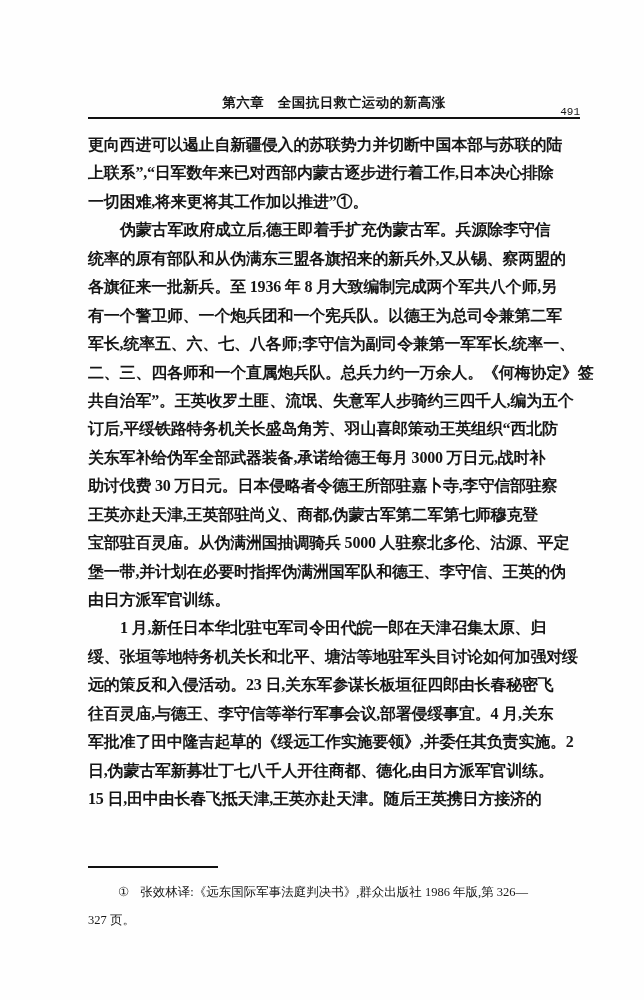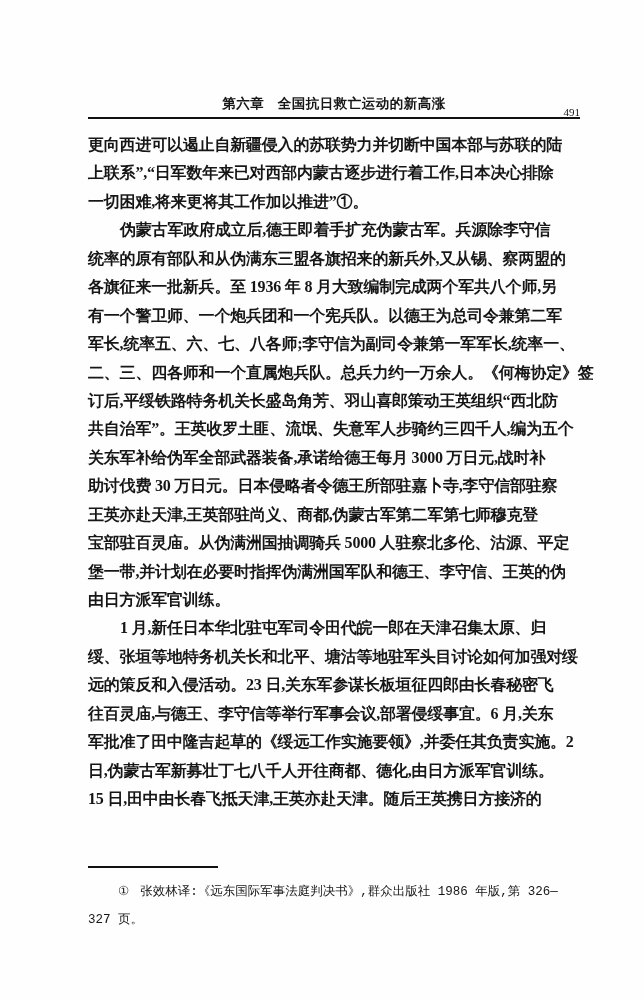--- a/index.html
+++ b/index.html
@@ -19,20 +19,21 @@
   }
   
   .running-header {
     position: absolute;
     top: 94px;
     left: 88px;
     width: 492px;
     height: 20px;
     font-size: 13.5px;
     line-height: 20px;
+    font-family: Liberation Mono, monospace;
   }
   .header-title {
     position: absolute;
     left: 0;
     right: 0;
     text-align: center;
     font-weight: bold;
     white-space: nowrap;
     letter-spacing: 0.5px;
   }
@@ -85,21 +86,20 @@
     position: absolute;
     top: 878px;
     left: 88px;
     width: 492px;
     font-size: 12.5px;
   }
   .fn-line {
     height: 28px;
     line-height: 28px;
     white-space: nowrap;
-    font-family: Liberation Mono, monospace;
   }
   .fn-line-1 {
     padding-left: 30px;
   }
   .fn-marker {
     display: inline-block;
     margin-right: 11px;
   }
 </style>
 </head>
@@ -119,32 +119,32 @@
   <div class="body-text" id="body-lines">
       <div class="line">更向西进可以遏止自新疆侵入的苏联势力并切断中国本部与苏联的陆</div>
       <div class="line">上联系”,“日军数年来已对西部内蒙古逐步进行着工作,日本决心排除</div>
       <div class="line">一切困难,将来更将其工作加以推进”①。</div>
       <div class="line indent">伪蒙古军政府成立后,德王即着手扩充伪蒙古军。兵源除李守信</div>
       <div class="line">统率的原有部队和从伪满东三盟各旗招来的新兵外,又从锡、察两盟的</div>
       <div class="line">各旗征来一批新兵。至 1936 年 8 月大致编制完成两个军共八个师,另</div>
       <div class="line">有一个警卫师、一个炮兵团和一个宪兵队。以德王为总司令兼第二军</div>
       <div class="line">军长,统率五、六、七、八各师;李守信为副司令兼第一军军长,统率一、</div>
       <div class="line">二、三、四各师和一个直属炮兵队。总兵力约一万余人。《何梅协定》签</div>
+      <div class="line">共自治军”。王英收罗土匪、流氓、失意军人步骑约三四千人,编为五个</div>
       <div class="line">订后,平绥铁路特务机关长盛岛角芳、羽山喜郎策动王英组织“西北防</div>
-      <div class="line">共自治军”。王英收罗土匪、流氓、失意军人步骑约三四千人,编为五个</div>
       <div class="line">关东军补给伪军全部武器装备,承诺给德王每月 3000 万日元,战时补</div>
       <div class="line">助讨伐费 30 万日元。日本侵略者令德王所部驻嘉卜寺,李守信部驻察</div>
       <div class="line">王英亦赴天津,王英部驻尚义、商都,伪蒙古军第二军第七师穆克登</div>
       <div class="line">宝部驻百灵庙。从伪满洲国抽调骑兵 5000 人驻察北多伦、沽源、平定</div>
       <div class="line">堡一带,并计划在必要时指挥伪满洲国军队和德王、李守信、王英的伪</div>
       <div class="line">由日方派军官训练。</div>
       <div class="line indent">1 月,新任日本华北驻屯军司令田代皖一郎在天津召集太原、归</div>
       <div class="line">绥、张垣等地特务机关长和北平、塘沽等地驻军头目讨论如何加强对绥</div>
       <div class="line">远的策反和入侵活动。23 日,关东军参谋长板垣征四郎由长春秘密飞</div>
-      <div class="line">往百灵庙,与德王、李守信等举行军事会议,部署侵绥事宜。6 月,关东</div>
+      <div class="line">往百灵庙,与德王、李守信等举行军事会议,部署侵绥事宜。4 月,关东</div>
       <div class="line">军批准了田中隆吉起草的《绥远工作实施要领》,并委任其负责实施。2</div>
       <div class="line">日,伪蒙古军新募壮丁七八千人开往商都、德化,由日方派军官训练。</div>
       <div class="line">15 日,田中由长春飞抵天津,王英亦赴天津。随后王英携日方接济的</div>
     </div>
 
   <div class="footnote-rule"></div>
 
   <div class="footnote">
     <div class="fn-line fn-line-1">
       <span class="fn-marker">①</span><span>张效林译:《远东国际军事法庭判决书》,群众出版社 1986 年版,第 326—</span>

